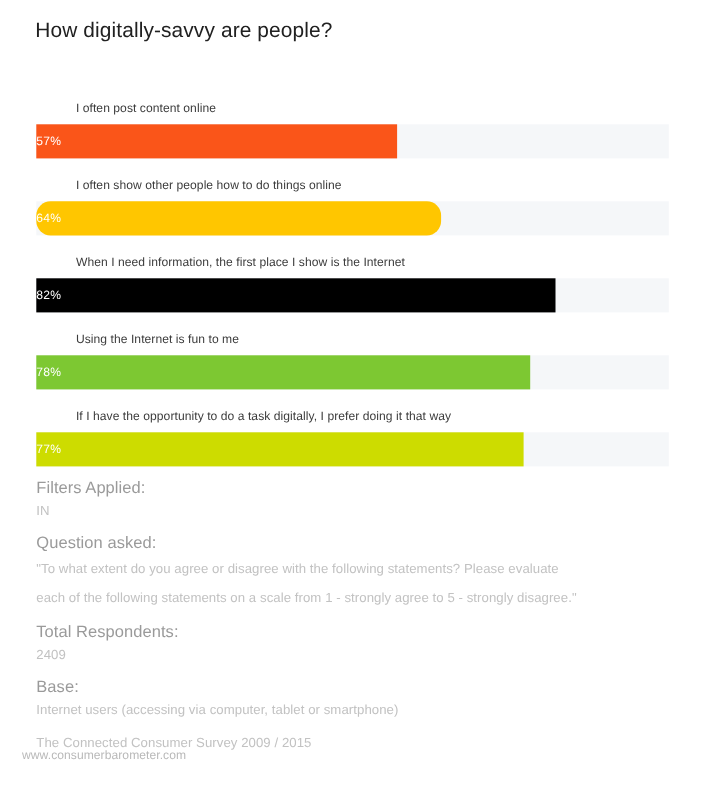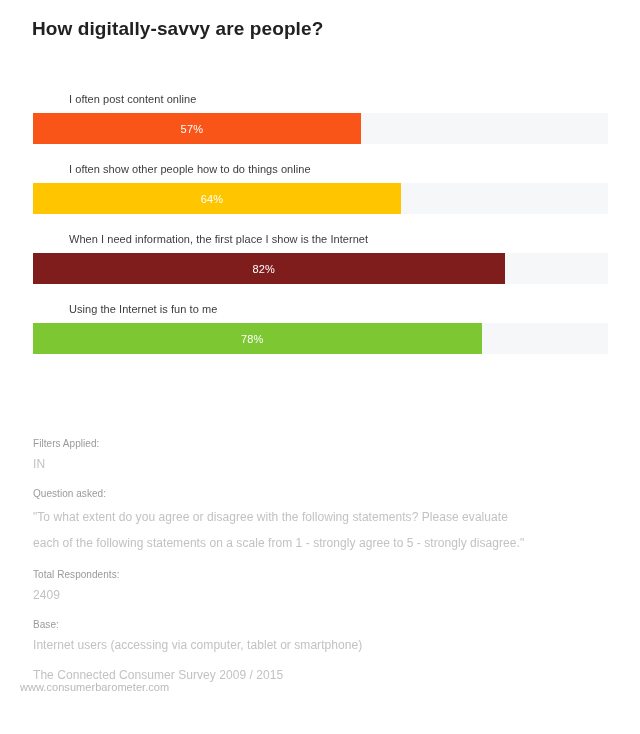--- a/index.html
+++ b/index.html
@@ -22,21 +22,21 @@
     height: 734px;
     background: #ffffff;
   }
 
   
   .chart-title {
     position: absolute;
     left: 32px;
     top: 18px;
     font-size: 19px;
-    font-weight: 700;
+    font-weight: 400;
     color: #212121;
     letter-spacing: 0.1px;
     white-space: nowrap;
   }
 
   
   .bars {
     position: absolute;
     left: 33px;
     top: 92px;
@@ -62,21 +62,21 @@
     width: 575px;
     height: 31px;
     background: #f5f7f9;
   }
 
   .bar-fill {
     position: relative;
     height: 31px;
     display: flex;
     align-items: center;
-    justify-content: center;
+    justify-content: flex-start;
   }
 
   .bar-value {
     font-size: 11px;
     color: #ffffff;
     padding-right: 10px;
     letter-spacing: 0.2px;
     white-space: nowrap;
   }
 
@@ -86,21 +86,21 @@
     left: 33px;
     top: 434px;
     width: 560px;
   }
 
   .meta-block {
     margin-bottom: 9px;
   }
 
   .meta-label {
-    font-size: 10px;
+    font-size: 15px;
     color: #9a9a9a;
     line-height: 20px;
     letter-spacing: 0.05px;
   }
 
   .meta-value {
     font-size: 12px;
     color: #c2c2c2;
     line-height: 21px;
     letter-spacing: 0.05px;
@@ -134,44 +134,52 @@
       <div class="bar-track" style="background: rgb(245, 247, 249);">
         <div class="bar-fill" style="width: 57%; background: rgb(250, 85, 25);">
           <span class="bar-value">57%</span>
         </div>
       </div>
     </div>
 
     <div class="bar-group">
       <div class="bar-label">I often show other people how to do things online</div>
       <div class="bar-track" style="background: rgb(245, 247, 249);">
-        <div class="bar-fill" style="width: 64%; background: rgb(255, 198, 0);">
+        <div class="bar-fill" style="width: 64%; background: rgb(255, 198, 0); border-radius: 13px;">
           <span class="bar-value">64%</span>
         </div>
       </div>
     </div>
 
     <div class="bar-group">
       <div class="bar-label">When I need information, the first place I show is the Internet</div>
       <div class="bar-track" style="background: rgb(245, 247, 249);">
-        <div class="bar-fill" style="width: 82%; background: #7f1d1d;">
+        <div class="bar-fill" style="width: 82%; background: #000000;">
           <span class="bar-value">82%</span>
         </div>
       </div>
     </div>
 
     <div class="bar-group">
       <div class="bar-label">Using the Internet is fun to me</div>
       <div class="bar-track" style="background: rgb(245, 247, 249);">
         <div class="bar-fill" style="width: 78%; background: rgb(125, 200, 50);">
           <span class="bar-value">78%</span>
         </div>
       </div>
     </div>
 
+    <div class="bar-group">
+      <div class="bar-label">If I have the opportunity to do a task digitally, I prefer doing it that way</div>
+      <div class="bar-track" style="background: rgb(245, 247, 249);">
+        <div class="bar-fill" style="width: 77%; background: rgb(205, 220, 0);">
+          <span class="bar-value">77%</span>
+        </div>
+      </div>
+    </div>
 
   </div>
 
   <div class="meta">
 
     <div class="meta-block">
       <div class="meta-label">Filters Applied:</div>
       <div class="meta-value">IN</div>
     </div>
 

